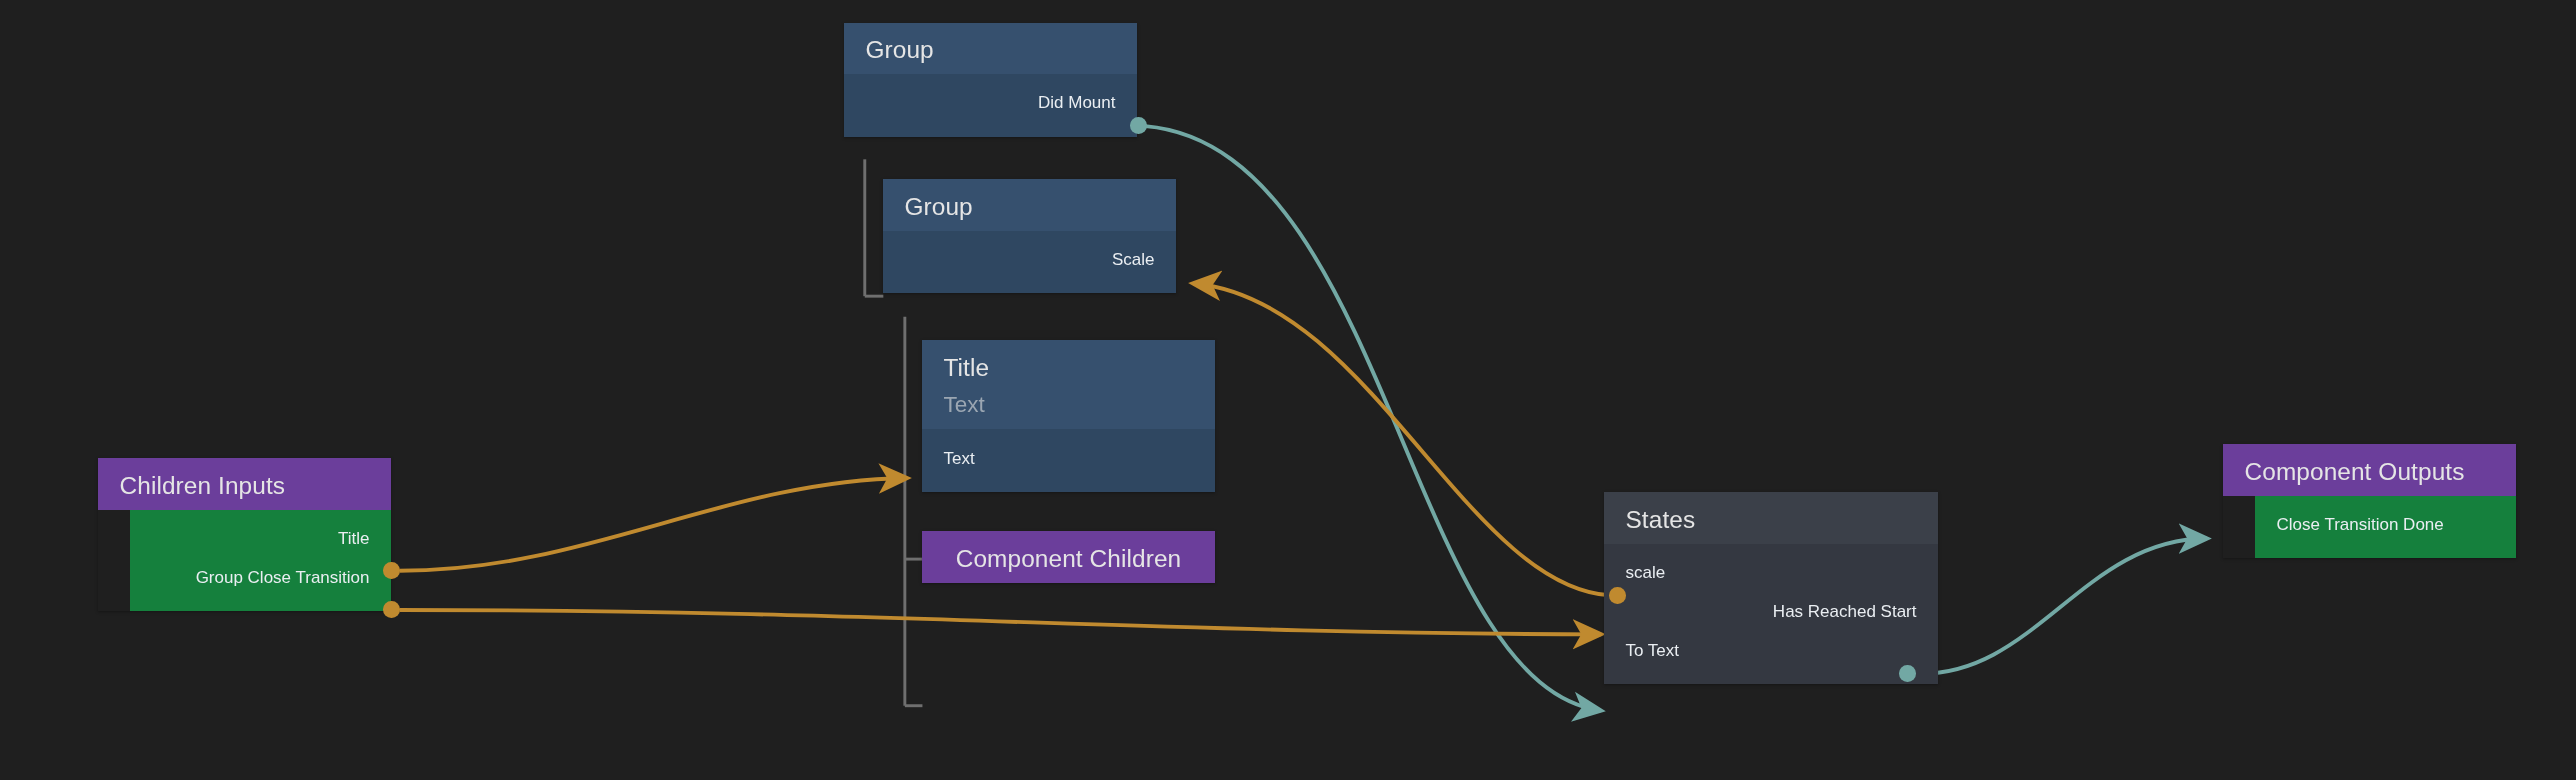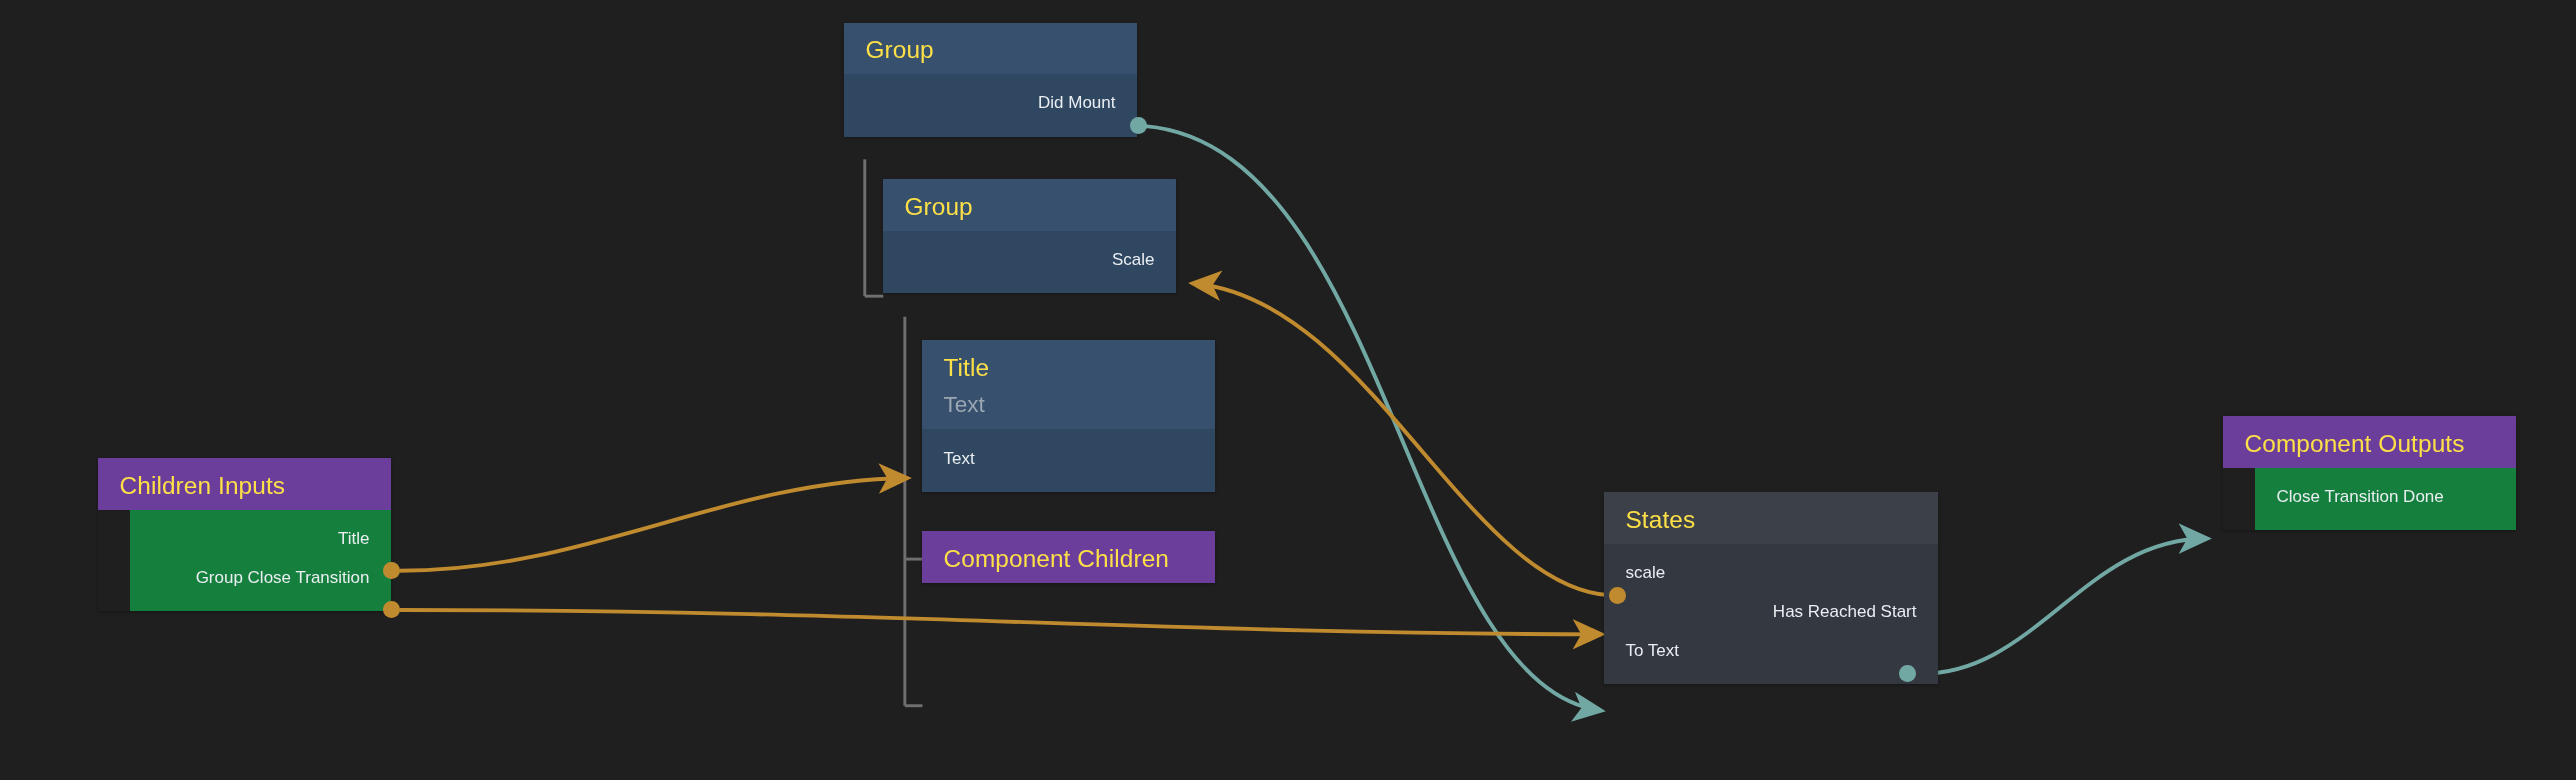--- a/index.html
+++ b/index.html
@@ -34,21 +34,21 @@
     z-index: 2;
   }
   .node {
     position: absolute;
     z-index: 10;
     overflow: visible;
     box-shadow: 0 1px 2.9px rgba(0,0,0,0.35);
   }
   .node-header {
     padding: 13.7px 21.5px 9.8px 21.5px;
-    color: #fde047;
+    color: #e5e5e5;
     font-size: 24.4px;
     line-height: 1.15;
     letter-spacing: 0.1px;
   }
   .node-subtitle {
     color: #9ba6b2;
     font-size: 22.5px;
     line-height: 1.2;
     padding: 1px 21.5px 11.7px 21.5px;
     margin-top: -2px;
@@ -153,21 +153,21 @@
   <div class="node skin-blue" style="left:922px; top:340px; width:293px;">
     <div class="node-header">Title</div>
     <div class="node-subtitle">Text</div>
     <div class="node-body">
       <div class="port-row in">
         <span>Text</span>
       </div>
     </div>
   </div>
 
-  <div class="node skin-purple solid" style="left:922px; top:531px; width:293px;">
+  <div class="node skin-purple solid" style="left:922px; top:531px; width:293px;text-align:center;">
     <div class="node-header title-only">Component Children</div>
   </div>
 
   <div class="node skin-purple" style="left:98px; top:458px; width:293px;">
     <div class="node-header">Children Inputs</div>
     <div class="node-body">
       <div class="port-row out">
         <span>Title</span>
       </div>
       <div class="port-row out">
@@ -184,21 +184,21 @@
       </div>
       <div class="port-row out">
         <span>Has Reached Start</span>
       </div>
       <div class="port-row in">
         <span>To Text</span>
       </div>
     </div>
   </div>
 
-  <div class="node skin-purple" style="left:2223px; top:416px; width:293px;">
+  <div class="node skin-purple" style="left:2223px; top:444px; width:293px;">
     <div class="node-header">Component Outputs</div>
     <div class="node-body">
       <div class="port-row in">
         <span>Close Transition Done</span>
       </div>
     </div>
   </div>
 
 </div>
 

